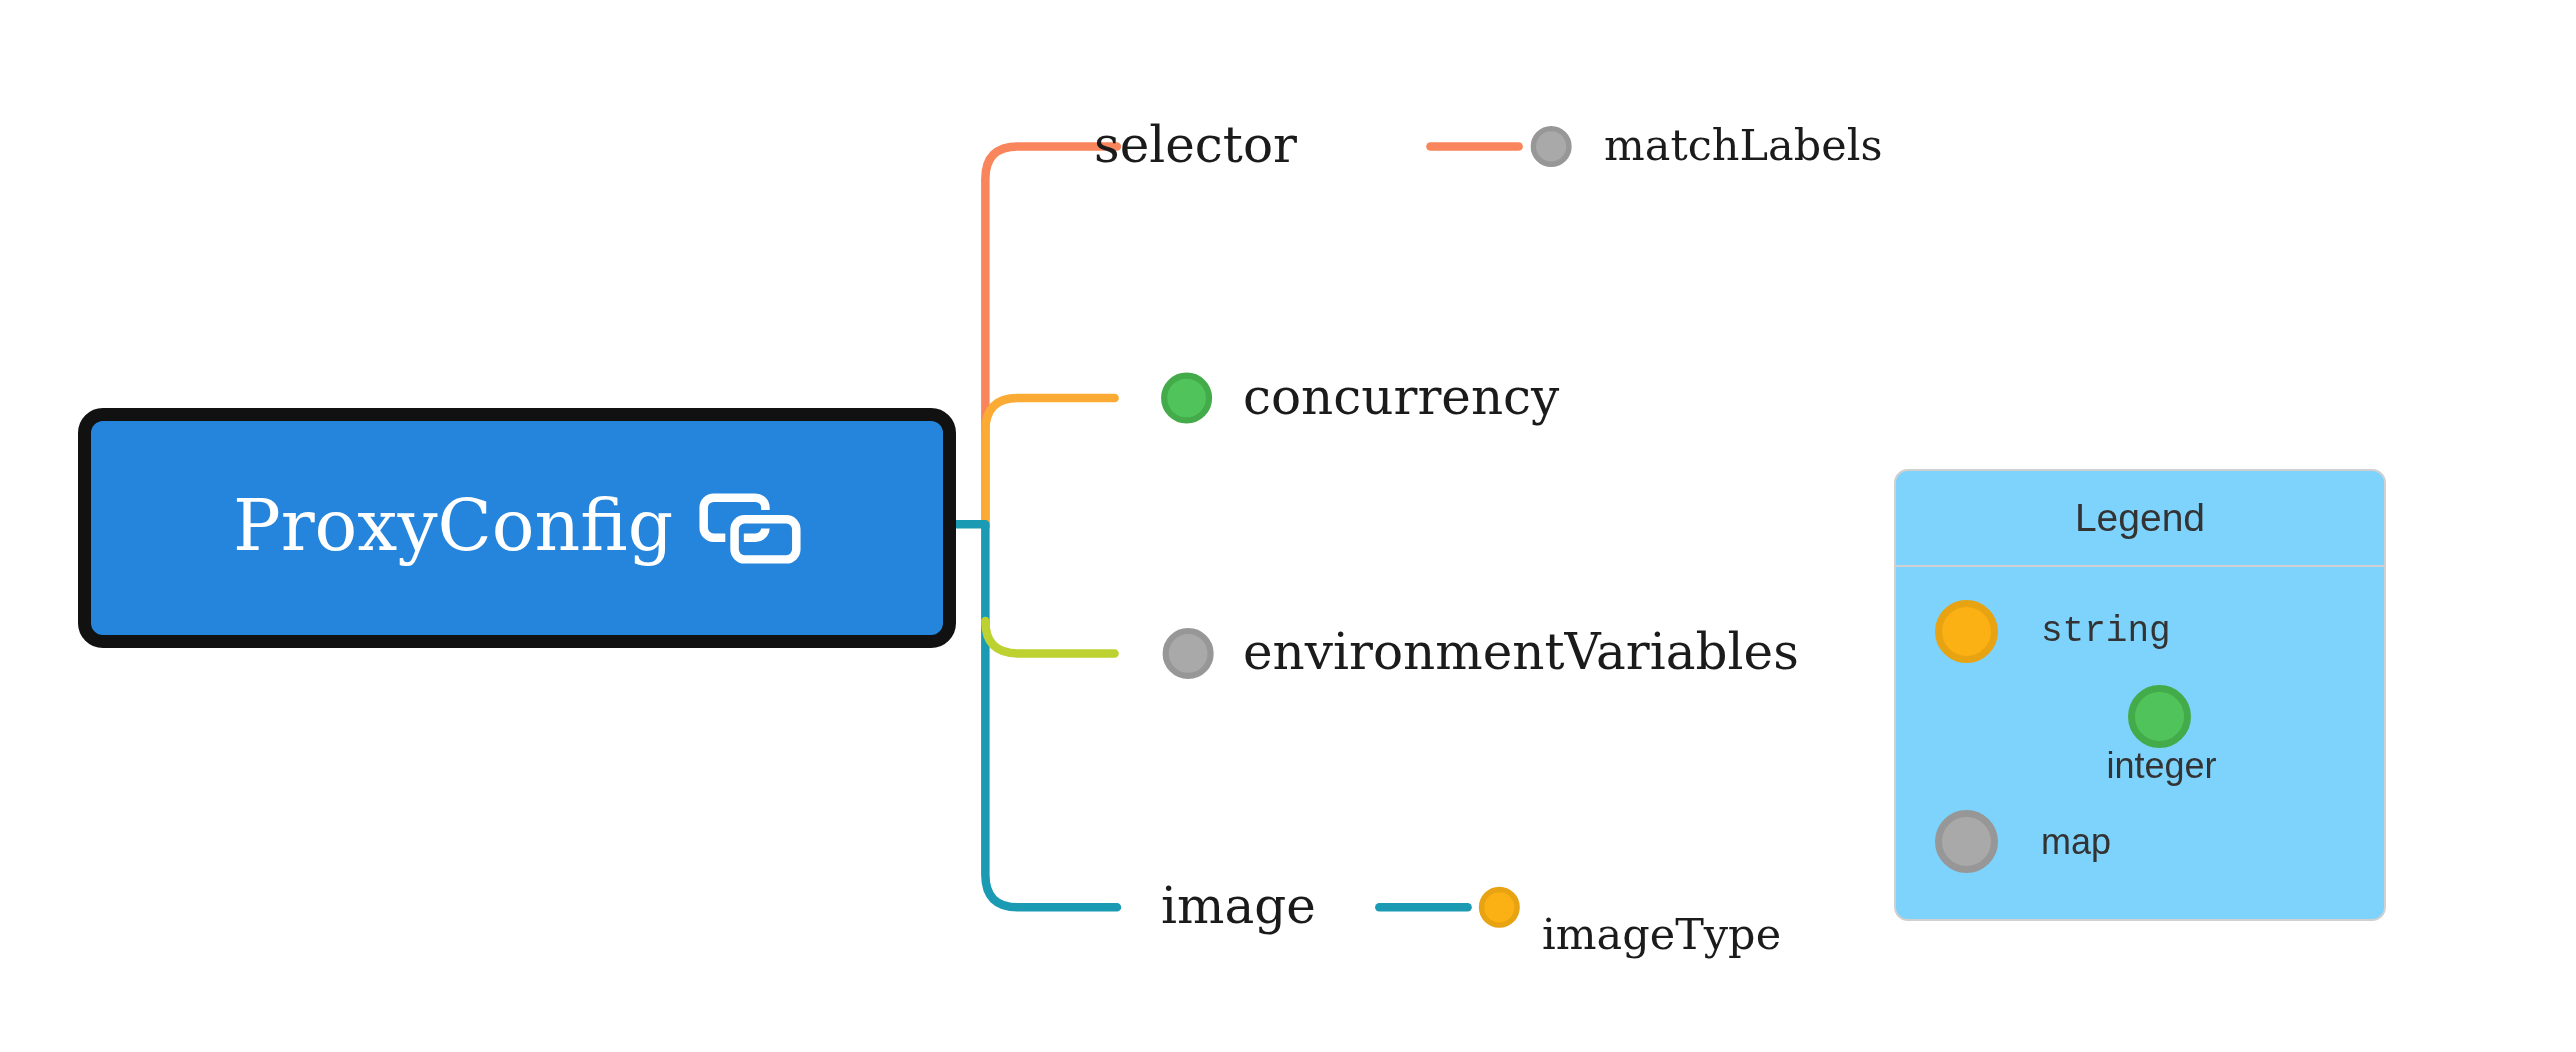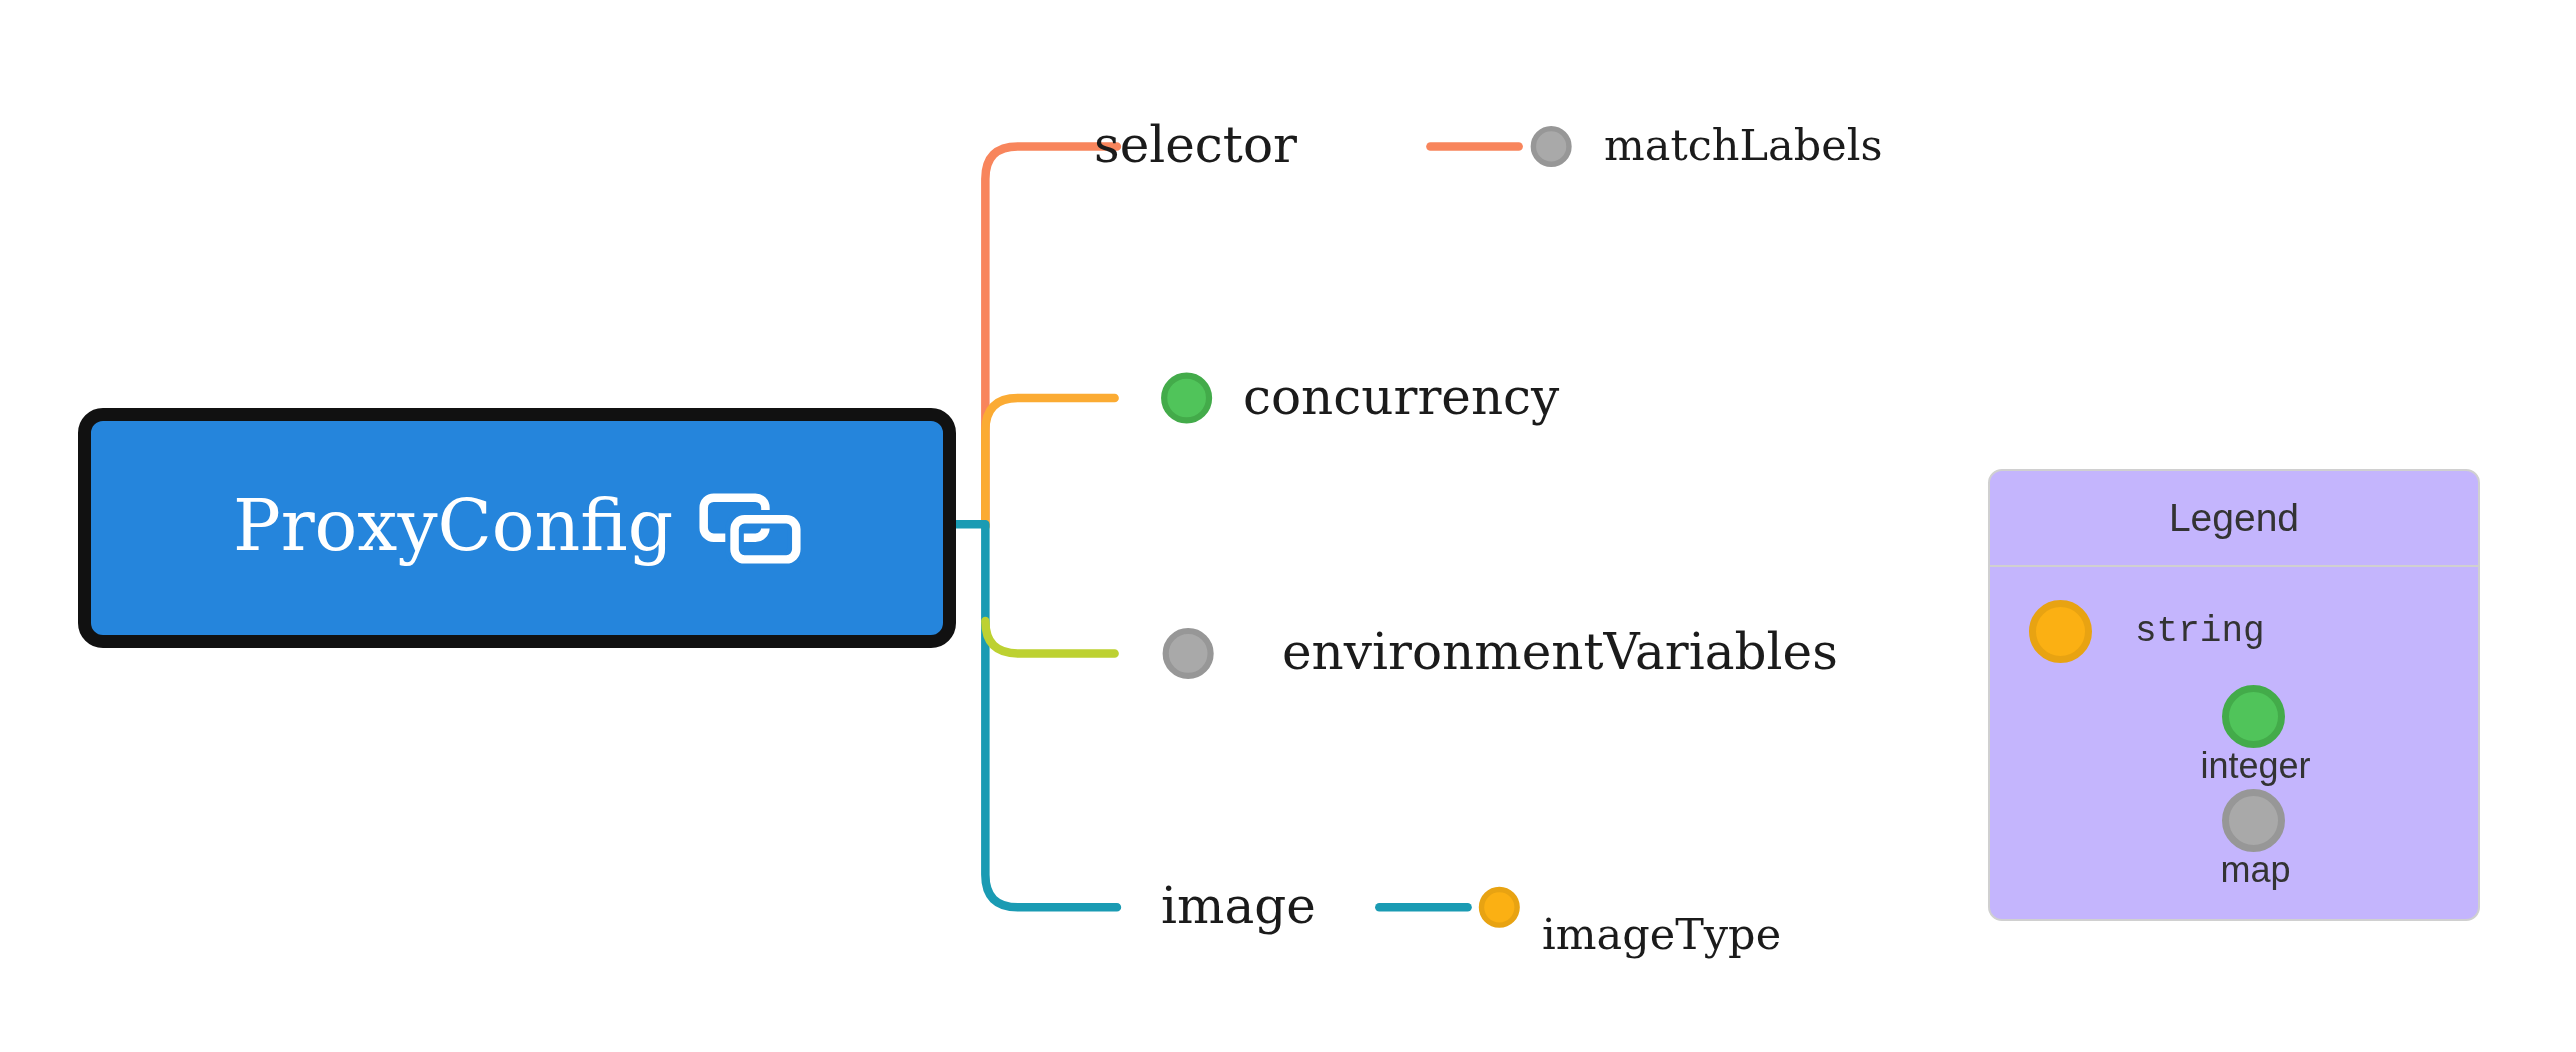--- a/index.html
+++ b/index.html
@@ -21,22 +21,22 @@
   .root-node .label{line-height:1;transform:translateY(-3.1px);}
 
   .node-label{
     position:absolute;transform:translateY(-52%);
     font-family:"DejaVu Serif","Liberation Serif",serif;
     color:#1b1b1b;font-size:50px;line-height:1;white-space:nowrap;
   }
   .node-label.sub{font-size:43px;}
 
   .legend{
-    position:absolute;left:1988px;top:469px;width:492px;height:452px;
-    box-sizing:border-box;background:#c4b5fd;border:2.3px solid #d0d0d0;border-radius:14px;
+    position:absolute;left:1894px;top:469px;width:492px;height:452px;
+    box-sizing:border-box;background:#7dd3fc;border:2.3px solid #d0d0d0;border-radius:14px;
   }
   .legend-title{
     position:absolute;left:0;top:0;width:100%;height:94px;
     display:flex;align-items:center;justify-content:center;
     font-size:39px;color:#333333;
   }
   .legend-divider{position:absolute;left:0;top:94px;width:100%;height:0;border-top:2.3px solid #d0d0d0;}
   .legend-row{position:absolute;left:0;width:100%;height:105px;display:flex;align-items:center;}
   .legend-row .dot{
     box-sizing:border-box;width:63px;height:63px;border-radius:50%;
@@ -71,36 +71,36 @@
       <rect x="6" y="6" width="80" height="52" rx="13" fill="none" stroke="#ffffff" stroke-width="11"></rect>
 
       <rect x="46" y="34" width="80" height="52" rx="13" fill="none" stroke-width="24" stroke="#2585dc"></rect>
       <rect x="46" y="34" width="80" height="52" rx="13" fill="none" stroke="#ffffff" stroke-width="11"></rect>
     </svg>
   </span>
 </div>
 
 <div class="node-label" style="left:1094px;top:146px;">selector</div>
 <div class="node-label" style="left:1243px;top:398px;">concurrency</div>
-<div class="node-label" style="left:1243px;top:653px;margin-left:39px;">environmentVariables</div>
+<div class="node-label" style="left:1243px;top:653px;">environmentVariables</div>
 <div class="node-label" style="left:1161px;top:907px;">image</div>
 
 <div class="node-label sub" style="left:1604px;top:146px;">matchLabels</div>
 <div class="node-label sub" style="left:1542px;top:907px;margin-top:28px;">imageType</div>
 
 <div class="legend" style="border-color: rgb(208, 208, 208);">
   <div class="legend-title" style="color: rgb(51, 51, 51);">Legend</div>
   <div class="legend-divider" style="border-top-color: rgb(208, 208, 208);"></div>
 
   <div class="legend-row" style="top:108px;font-family:Liberation Mono, monospace;">
     <span class="dot" style="background: rgb(251, 176, 19); border-color: rgb(232, 163, 18);"></span>
     <span class="ltext" style="color: rgb(51, 51, 51);">string</span>
   </div>
   <div class="legend-row" style="top:214px;flex-direction:column;">
     <span class="dot" style="background: rgb(80, 196, 90); border-color: rgb(67, 171, 74);"></span>
     <span class="ltext" style="color: rgb(51, 51, 51);">integer</span>
   </div>
-  <div class="legend-row" style="top:318px;flex-direction:column;">
+  <div class="legend-row" style="top:318px;">
     <span class="dot" style="background: rgb(169, 169, 169); border-color: rgb(151, 151, 151);"></span>
     <span class="ltext" style="color: rgb(51, 51, 51);">map</span>
   </div>
 </div>
 
 
 </body></html>

